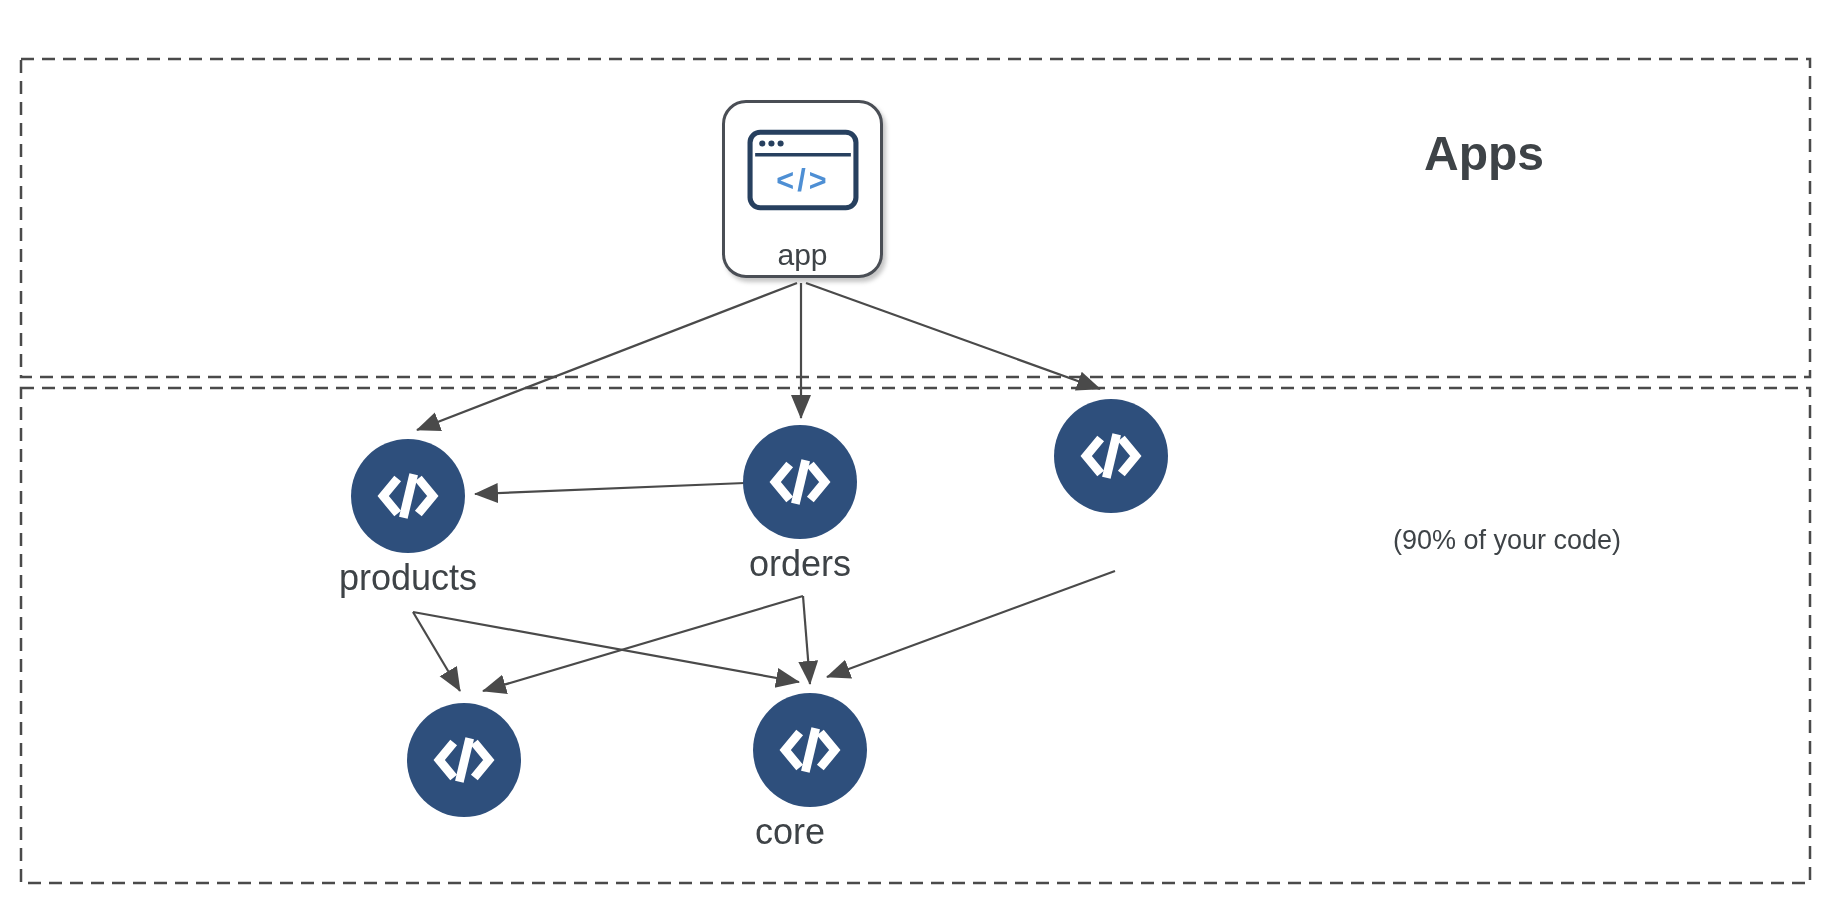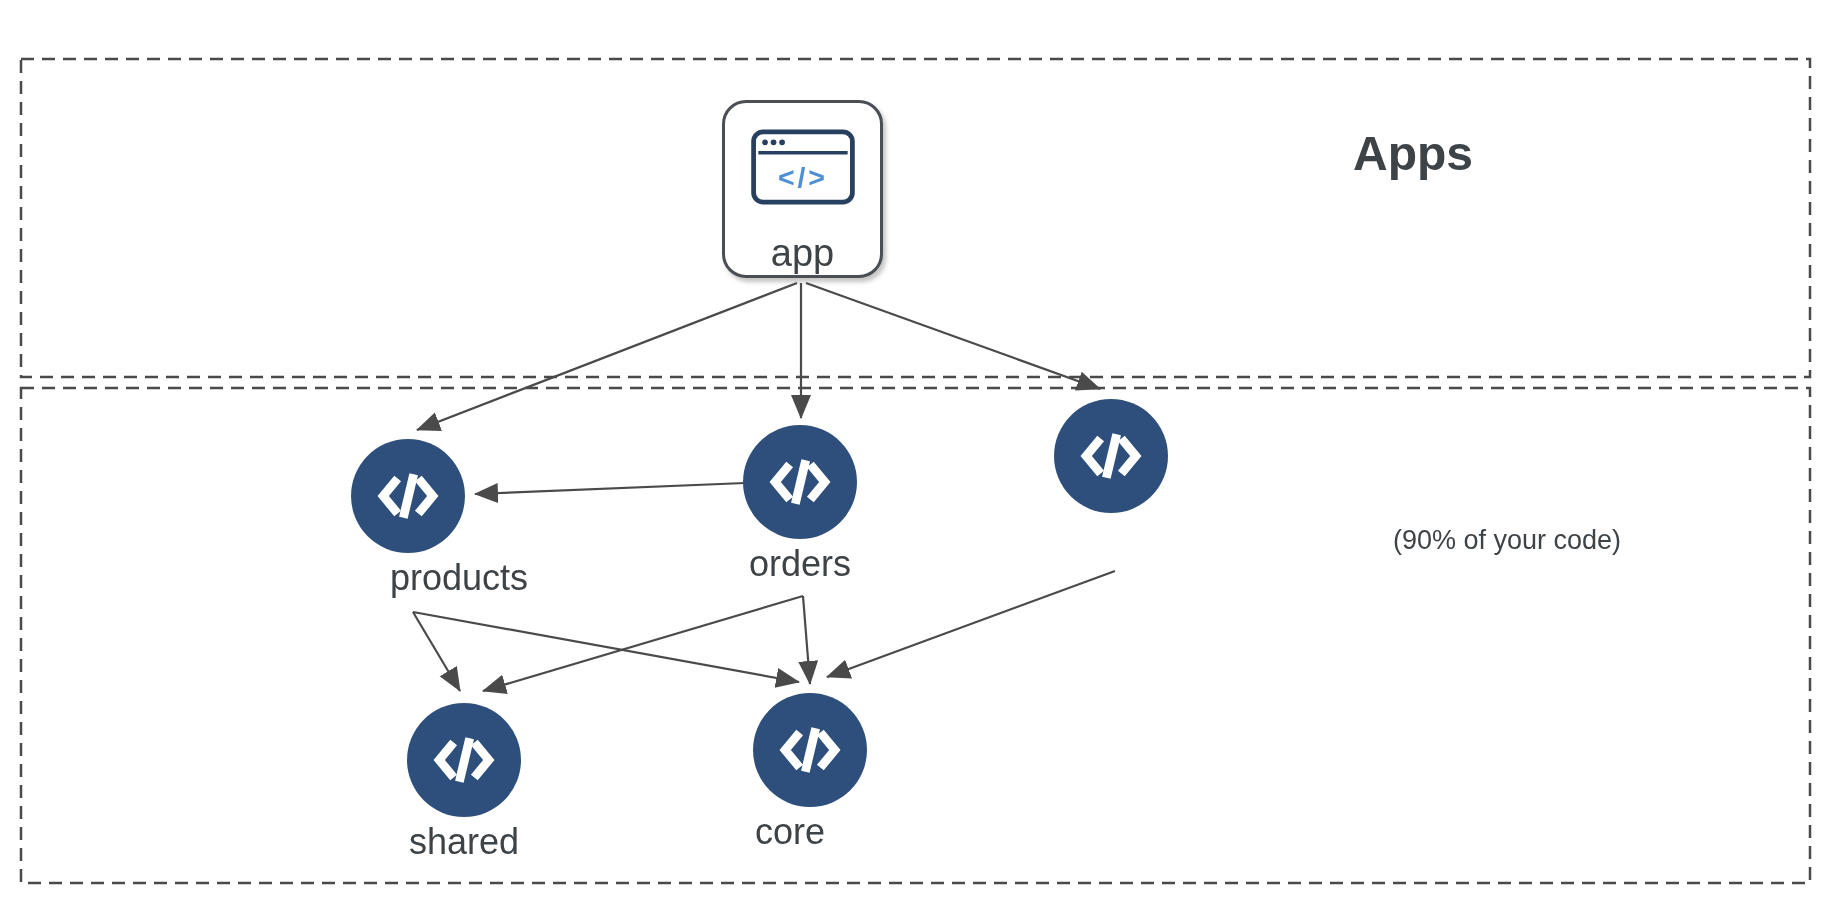--- a/index.html
+++ b/index.html
@@ -34,24 +34,24 @@
     padding-top:26px;
   }
   .browser-icon{width:112px;height:82px;}
   .browser-icon rect{fill:#ffffff;stroke:var(--icon_frame,#27405f);stroke-width:5;}
   .browser-icon circle{fill:var(--icon_frame,#27405f);}
   .browser-icon line{stroke:var(--icon_frame,#27405f);stroke-width:3.5;}
   .browser-icon text{
     fill:var(--icon_blue,#4e8fd4);font-weight:bold;font-size:30px;
     text-anchor:middle;letter-spacing:3px;font-family:"Liberation Sans",sans-serif;
   }
-  .app-label{font-size:38px;color:var(--text,#3e4347);margin-top:27px;}
+  .app-label{font-size:30px;color:var(--text,#3e4347);margin-top:27px;}
 
   .region-label{position:absolute;color:var(--text,#3d4043);}
-  #apps-label{left:1353px;top:128px;}
+  #apps-label{left:1424px;top:128px;}
   #libs-label{left:1393px;top:513px;}
   .region-title{font-size:48px;font-weight:bold;line-height:1.1;}
   .region-subtitle{font-size:36px;line-height:1.3;margin-top:8px;}
   #libs-label .region-subtitle{font-size:27px;margin-top:10px;}
 </style>
 </head>
 <body>
 
 <div id="stage">
 
@@ -96,21 +96,21 @@
       <div class="region-subtitle">(90% of your code)</div>
     </div>
 
   <div class="lib-node" style="left: 351px; top: 439px; height: 114px; width: 114px;">
         <svg class="code-icon" viewBox="0 0 60 60" xmlns="http://www.w3.org/2000/svg">
           <polyline points="20,13 6,30 20,47"></polyline>
           <line x1="35.5" y1="9" x2="25.5" y2="51"></line>
           <polyline points="40,13 54,30 40,47"></polyline>
         </svg>
       </div>
-      <div class="node-label" style="left: 288px; top: 556px; text-align: right;">products</div>
+      <div class="node-label" style="left: 288px; top: 556px;">products</div>
       <div class="lib-node" style="left: 743px; top: 425px; height: 114px; width: 114px;">
         <svg class="code-icon" viewBox="0 0 60 60" xmlns="http://www.w3.org/2000/svg">
           <polyline points="20,13 6,30 20,47"></polyline>
           <line x1="35.5" y1="9" x2="25.5" y2="51"></line>
           <polyline points="40,13 54,30 40,47"></polyline>
         </svg>
       </div>
       <div class="node-label" style="left: 680px; top: 542px;">orders</div>
       <div class="lib-node" style="left: 1054px; top: 399px; height: 114px; width: 114px;">
         <svg class="code-icon" viewBox="0 0 60 60" xmlns="http://www.w3.org/2000/svg">
@@ -119,21 +119,20 @@
           <polyline points="40,13 54,30 40,47"></polyline>
         </svg>
       </div>
       <div class="lib-node" style="left: 407px; top: 703px; height: 114px; width: 114px;">
         <svg class="code-icon" viewBox="0 0 60 60" xmlns="http://www.w3.org/2000/svg">
           <polyline points="20,13 6,30 20,47"></polyline>
           <line x1="35.5" y1="9" x2="25.5" y2="51"></line>
           <polyline points="40,13 54,30 40,47"></polyline>
         </svg>
       </div>
-      <div class="node-label" style="left: 344px; top: 820px;">shared</div>
       <div class="lib-node" style="left: 753px; top: 693px; height: 114px; width: 114px;">
         <svg class="code-icon" viewBox="0 0 60 60" xmlns="http://www.w3.org/2000/svg">
           <polyline points="20,13 6,30 20,47"></polyline>
           <line x1="35.5" y1="9" x2="25.5" y2="51"></line>
           <polyline points="40,13 54,30 40,47"></polyline>
         </svg>
       </div>
       <div class="node-label" style="left: 670px; top: 810px;">core</div>
     </div>
 </div>

